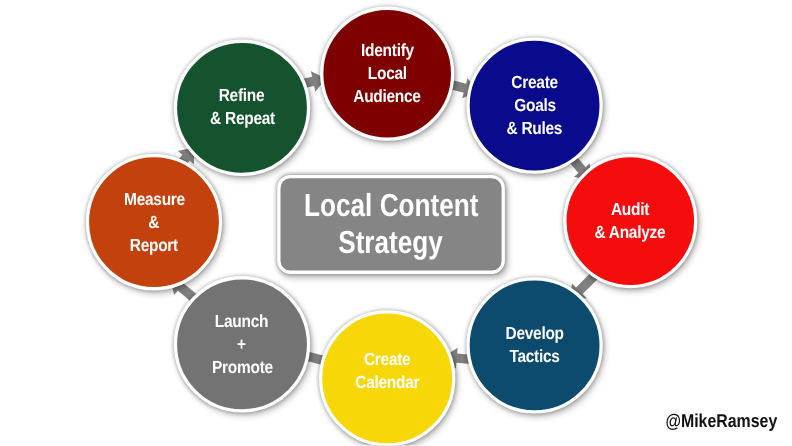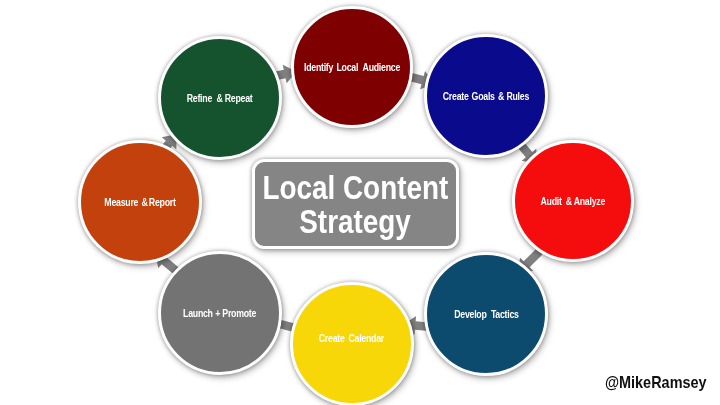--- a/index.html
+++ b/index.html
@@ -1,28 +1,28 @@
 <!DOCTYPE html>
 <html><head>
 <meta charset="utf-8">
 <style>
   html, body { margin:0; padding:0; }
   body { width:720px; height:405px; background:#ffffff; position:relative; overflow:hidden;
          font-family:"Liberation Sans", "DejaVu Sans", sans-serif; }
   .circle { position:absolute; border-radius:50%; border:3px solid #ffffff;
             box-shadow: 0 0 4px rgba(0,0,0,0.35), 2px 3px 6px rgba(0,0,0,0.25);
-            display:flex; flex-direction:row; align-items:center; justify-content:center;
-            color:#ffffff; font-weight:bold; text-align:center; font-size:10px; line-height:21px;
+            display:flex; flex-direction:column; align-items:center; justify-content:center;
+            color:#ffffff; font-weight:bold; text-align:center; font-size:16px; line-height:21px;
             letter-spacing:-0.3px; box-sizing:border-box; }
   .circle span { display:block; white-space:nowrap; transform:scaleX(0.88); }
   .center-box { position:absolute; left:252px; top:159px; width:207px; height:90px;
                 background:#858585; border:3px solid #ffffff; border-radius:12px;
                 box-shadow: 0 0 4px rgba(0,0,0,0.4), 2px 3px 6px rgba(0,0,0,0.25);
                 box-sizing:border-box; display:flex; flex-direction:column; align-items:center;
-                justify-content:center; color:#ffffff; font-weight:bold; font-size:34px; line-height:34px; }
+                justify-content:center; color:#ffffff; font-weight:bold; font-size:29px; line-height:34px; }
   .center-box span { display:block; transform:scaleX(0.82); white-space:nowrap; }
   .arrow { position:absolute; width:36px; height:22px; }
   .credit { position:absolute; right:13px; bottom:12px; font-weight:bold; font-size:17px; color:#111111;
             transform:scaleX(0.85); transform-origin:right center; }
 </style>
 </head>
 <body>
 
 <svg class="arrow" style="left:262px;top:64px;transform:rotate(-12deg);" viewBox="0 0 36 22">
     <polygon points="0,6 22,6 22,0 36,11 22,22 22,16 0,16" fill="#808080" stroke="#ffffff" stroke-width="1.5"></polygon>

